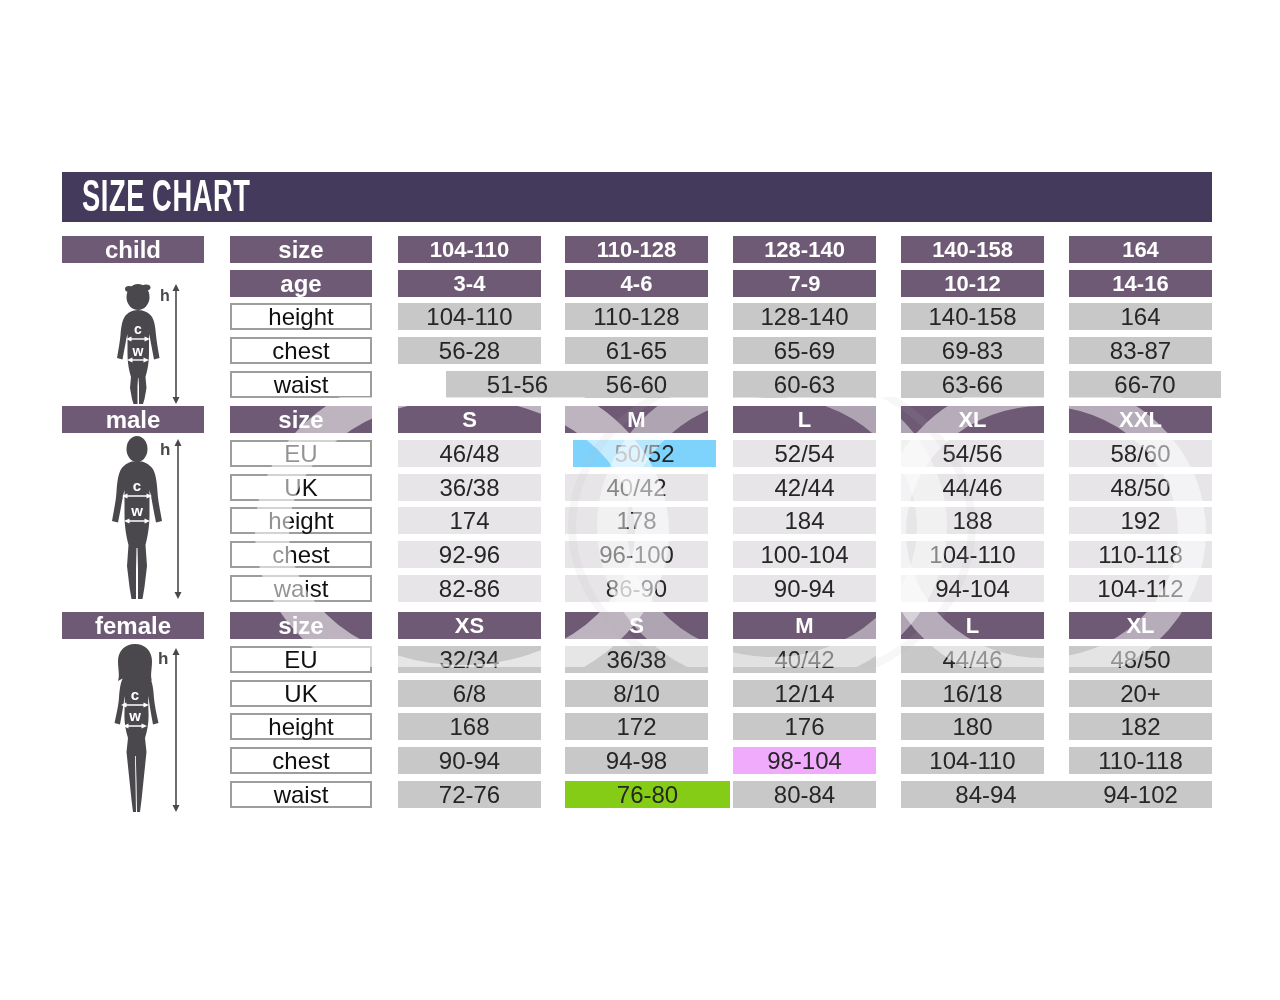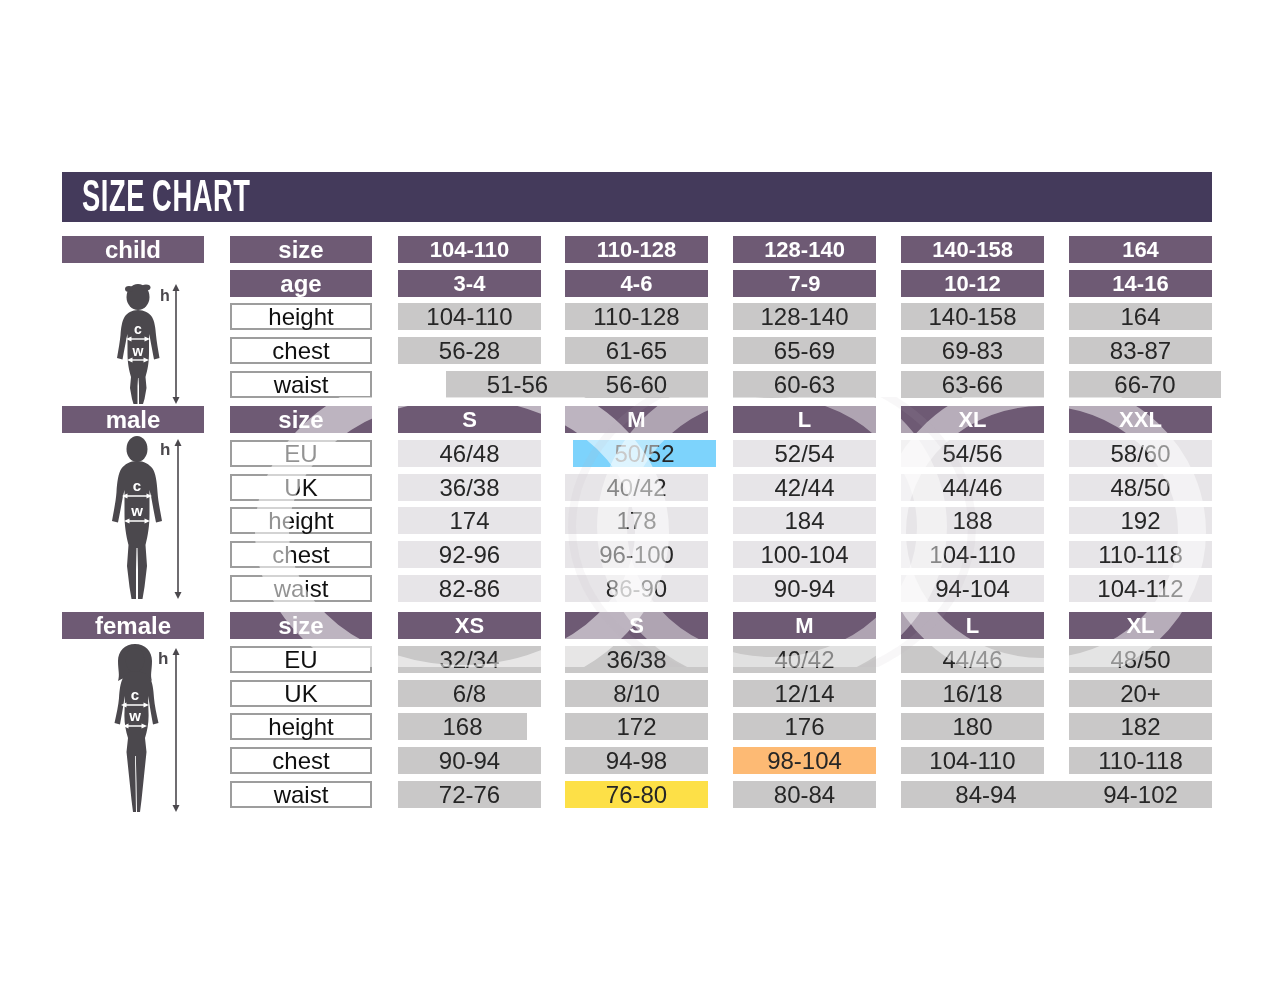--- a/index.html
+++ b/index.html
@@ -111,34 +111,34 @@
       <div class="cell data" style="left: 671px; width: 143px; top: 474px; background: rgb(201, 200, 200);">40/42</div>
       <div class="cell data" style="left: 839px; width: 143px; top: 474px; background: rgb(201, 200, 200);">44/46</div>
       <div class="cell data" style="left: 1007px; width: 143px; top: 474px; background: rgb(201, 200, 200);">48/50</div>
       <div class="cell rowlabel" style="left: 168px; width: 142px; top: 508px;">UK</div>
       <div class="cell data" style="left: 336px; width: 143px; top: 508px; background: rgb(201, 200, 200);">6/8</div>
       <div class="cell data" style="left: 503px; width: 143px; top: 508px; background: rgb(201, 200, 200);">8/10</div>
       <div class="cell data" style="left: 671px; width: 143px; top: 508px; background: rgb(201, 200, 200);">12/14</div>
       <div class="cell data" style="left: 839px; width: 143px; top: 508px; background: rgb(201, 200, 200);">16/18</div>
       <div class="cell data" style="left: 1007px; width: 143px; top: 508px; background: rgb(201, 200, 200);">20+</div>
       <div class="cell rowlabel" style="left: 168px; width: 142px; top: 541px;">height</div>
-      <div class="cell data" style="left: 336px; width: 129px; top: 541px; background: rgb(201, 200, 200);">168</div>
+      <div class="cell data" style="left: 336px; width: 143px; top: 541px; background: rgb(201, 200, 200);">168</div>
       <div class="cell data" style="left: 503px; width: 143px; top: 541px; background: rgb(201, 200, 200);">172</div>
       <div class="cell data" style="left: 671px; width: 143px; top: 541px; background: rgb(201, 200, 200);">176</div>
       <div class="cell data" style="left: 839px; width: 143px; top: 541px; background: rgb(201, 200, 200);">180</div>
       <div class="cell data" style="left: 1007px; width: 143px; top: 541px; background: rgb(201, 200, 200);">182</div>
       <div class="cell rowlabel" style="left: 168px; width: 142px; top: 575px;">chest</div>
       <div class="cell data" style="left: 336px; width: 143px; top: 575px; background: rgb(201, 200, 200);">90-94</div>
       <div class="cell data" style="left: 503px; width: 143px; top: 575px; background: rgb(201, 200, 200);">94-98</div>
-      <div class="cell data" style="left: 671px; width: 143px; top: 575px; background: #fdba74;">98-104</div>
+      <div class="cell data" style="left: 671px; width: 143px; top: 575px; background: #f0abfc;">98-104</div>
       <div class="cell data" style="left: 839px; width: 143px; top: 575px; background: rgb(201, 200, 200);">104-110</div>
       <div class="cell data" style="left: 1007px; width: 143px; top: 575px; background: rgb(201, 200, 200);">110-118</div>
       <div class="cell rowlabel" style="left: 168px; width: 142px; top: 609px;">waist</div>
       <div class="cell data" style="left: 336px; width: 143px; top: 609px; background: rgb(201, 200, 200);">72-76</div>
-      <div class="cell data" style="left: 503px; width: 143px; top: 609px; background: #fde047;">76-80</div>
+      <div class="cell data" style="left: 503px; width: 165px; top: 609px; background: #84cc16;">76-80</div>
       <div class="cell data" style="left: 671px; width: 143px; top: 609px; background: rgb(201, 200, 200);">80-84</div>
       <div class="cell data" style="left: 839px; width: 170px; top: 609px; background: rgb(201, 200, 200);">84-94</div>
       <div class="cell data" style="left: 1007px; width: 143px; top: 609px; background: rgb(201, 200, 200);">94-102</div>
     </div>
 
   <svg class="fig" style="left:30px;top:110px;" width="105" height="122" viewBox="0 0 105 122">
     <g>
       <ellipse cx="46" cy="15" rx="11.5" ry="13" fill="var(--sil)"></ellipse>
       <ellipse cx="37" cy="7" rx="4" ry="3" fill="var(--sil)"></ellipse>
       <ellipse cx="54" cy="5.5" rx="4.5" ry="3" fill="var(--sil)"></ellipse>

